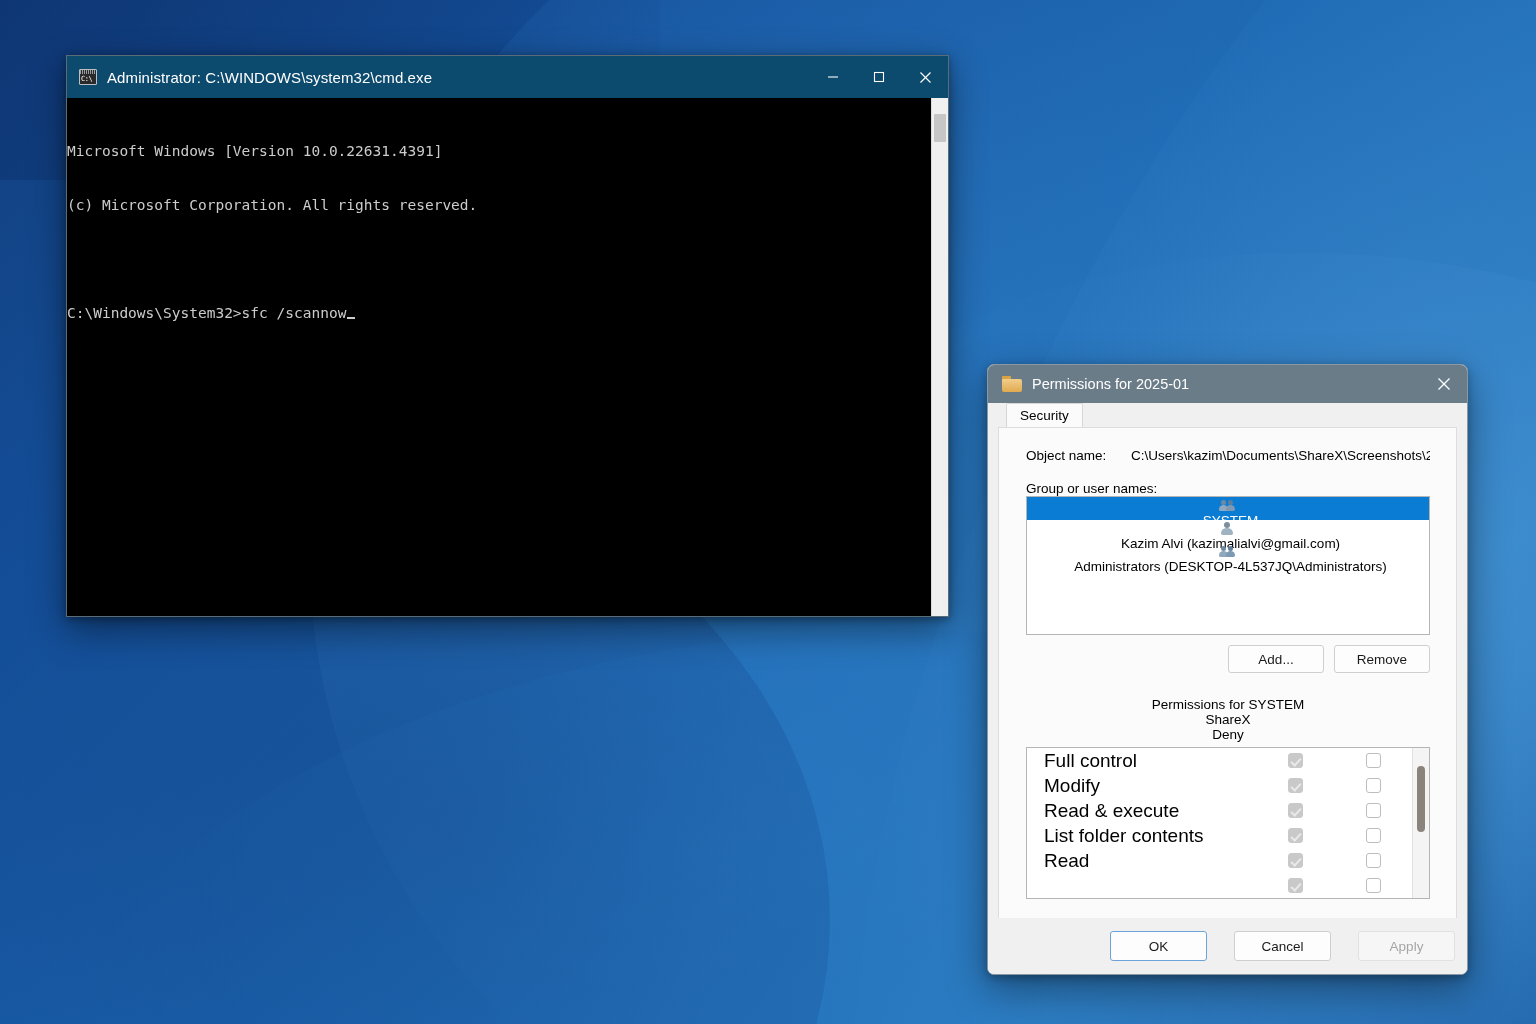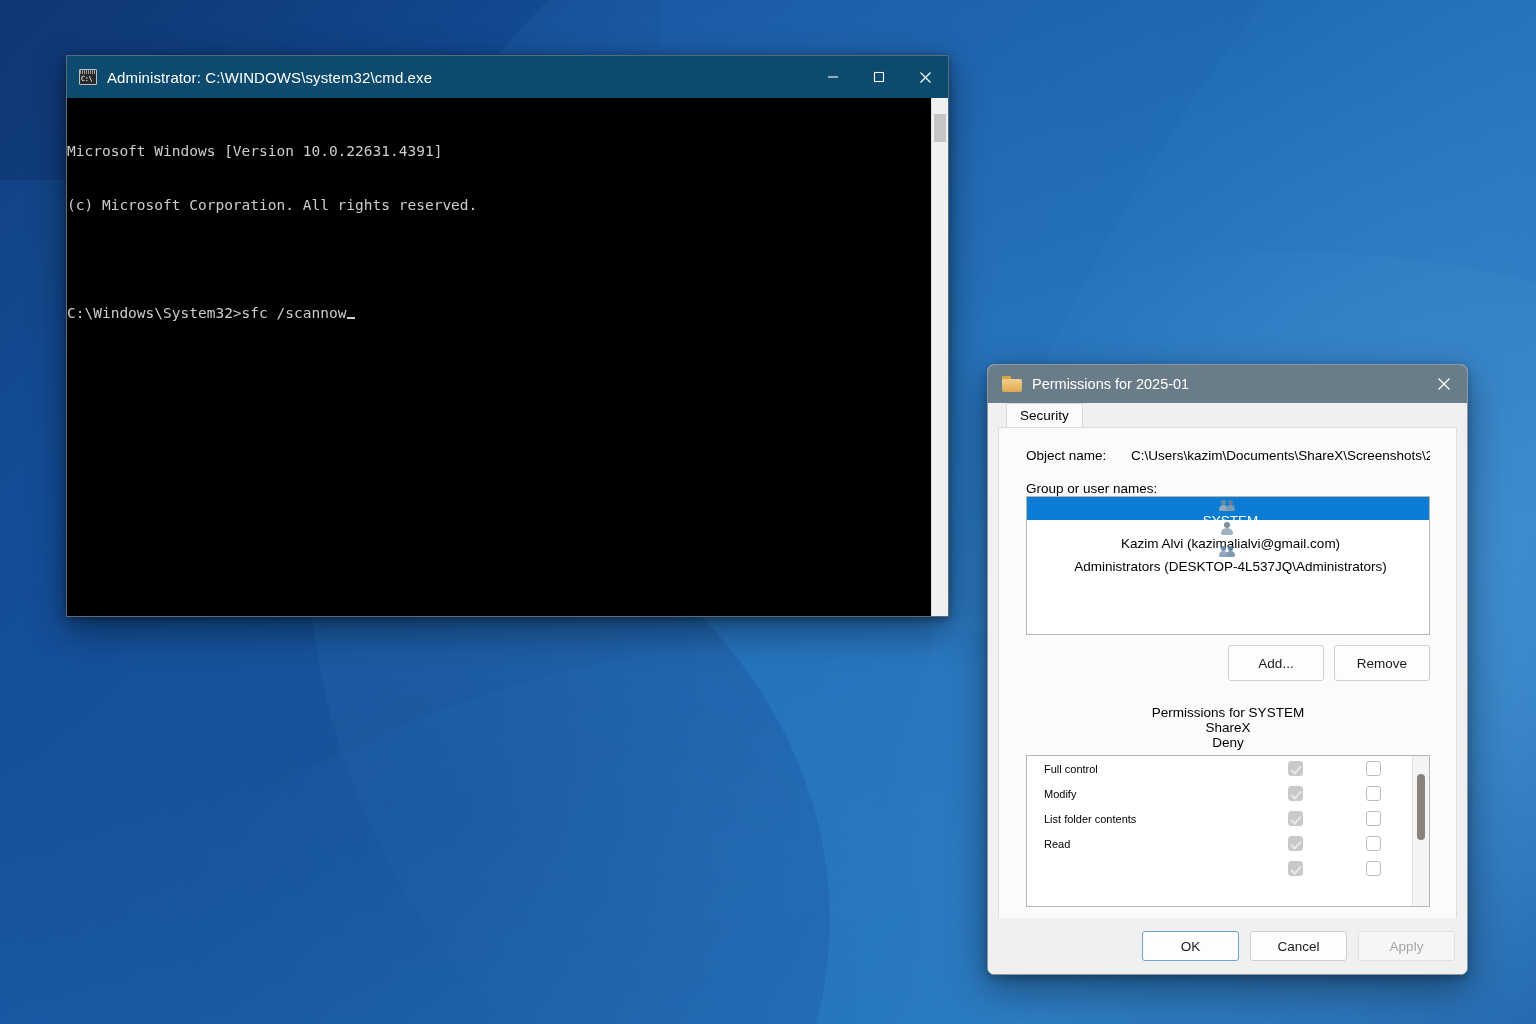--- a/index.html
+++ b/index.html
@@ -301,21 +301,21 @@
     border-radius: 5px 5px 2px 2px;
   }
   #addremove-row {
     display: flex;
     justify-content: flex-end;
     gap: 10px;
     margin-top: 10px;
   }
   .btn {
     min-width: 96px;
-    height: 36px;
+    height: 28px;
     padding: 0 10px;
     background: #fdfdfd;
     border: 1px solid #cfcfcf;
     border-radius: 3px;
     font-size: 13.5px;
     font-family: "Liberation Sans", sans-serif;
     color: #1a1a1a;
     display: flex; align-items: center; justify-content: center;
   }
   .btn.default { border: 1px solid #6da3d6; }
@@ -350,21 +350,21 @@
     top: 18px; height: 66px;
     background: #8a837b;
     border-radius: 4px;
   }
   .perm-row {
     height: 25px;
     display: flex;
     align-items: center;
     padding-left: 17px;
     padding-right: 17px;
-    font-size: 11px;
+    font-size: 19px;
   }
   .perm-row .name { flex: 1 1 auto; }
   .perm-row .cell { width: 78px; display: flex; justify-content: center; flex: 0 0 auto; }
   .cb {
     width: 15px; height: 15px;
     border-radius: 3px;
     border: 1px solid #bdbdbd;
     background: #ffffff;
     position: relative;
   }
@@ -382,21 +382,21 @@
     transform: rotate(42deg);
   }
   #perm-footer {
     position: absolute;
     left: 0; right: 0; bottom: 0;
     height: 56px;
     background: #f0f0f0;
     display: flex;
     align-items: center;
     justify-content: flex-end;
-    gap: 11px;
+    gap: 27px;
     padding-right: 12px;
   }
   .footer-btn {
     width: 97px;
     height: 30px;
   }
 </style>
 </head>
 <body>
 
@@ -531,20 +531,29 @@
           <div class="perm-row">
             <span class="name">Modify</span>
             <span class="cell">
                 <span class="cb checked-disabled"></span>
               </span>
             <span class="cell">
                 <span class="cb"></span>
               </span>
           </div>
           <div class="perm-row">
+            <span class="name">Read &amp; execute</span>
+            <span class="cell">
+                <span class="cb checked-disabled"></span>
+              </span>
+            <span class="cell">
+                <span class="cb"></span>
+              </span>
+          </div>
+          <div class="perm-row">
             <span class="name">List folder contents</span>
             <span class="cell">
                 <span class="cb checked-disabled"></span>
               </span>
             <span class="cell">
                 <span class="cb"></span>
               </span>
           </div>
           <div class="perm-row">
             <span class="name">Read</span>

